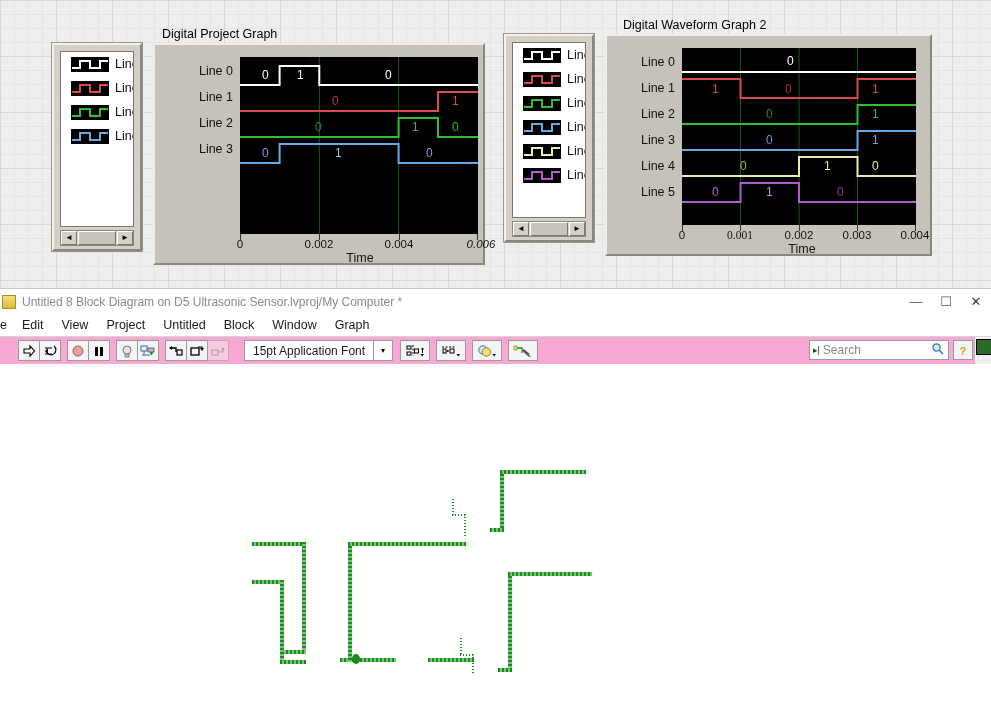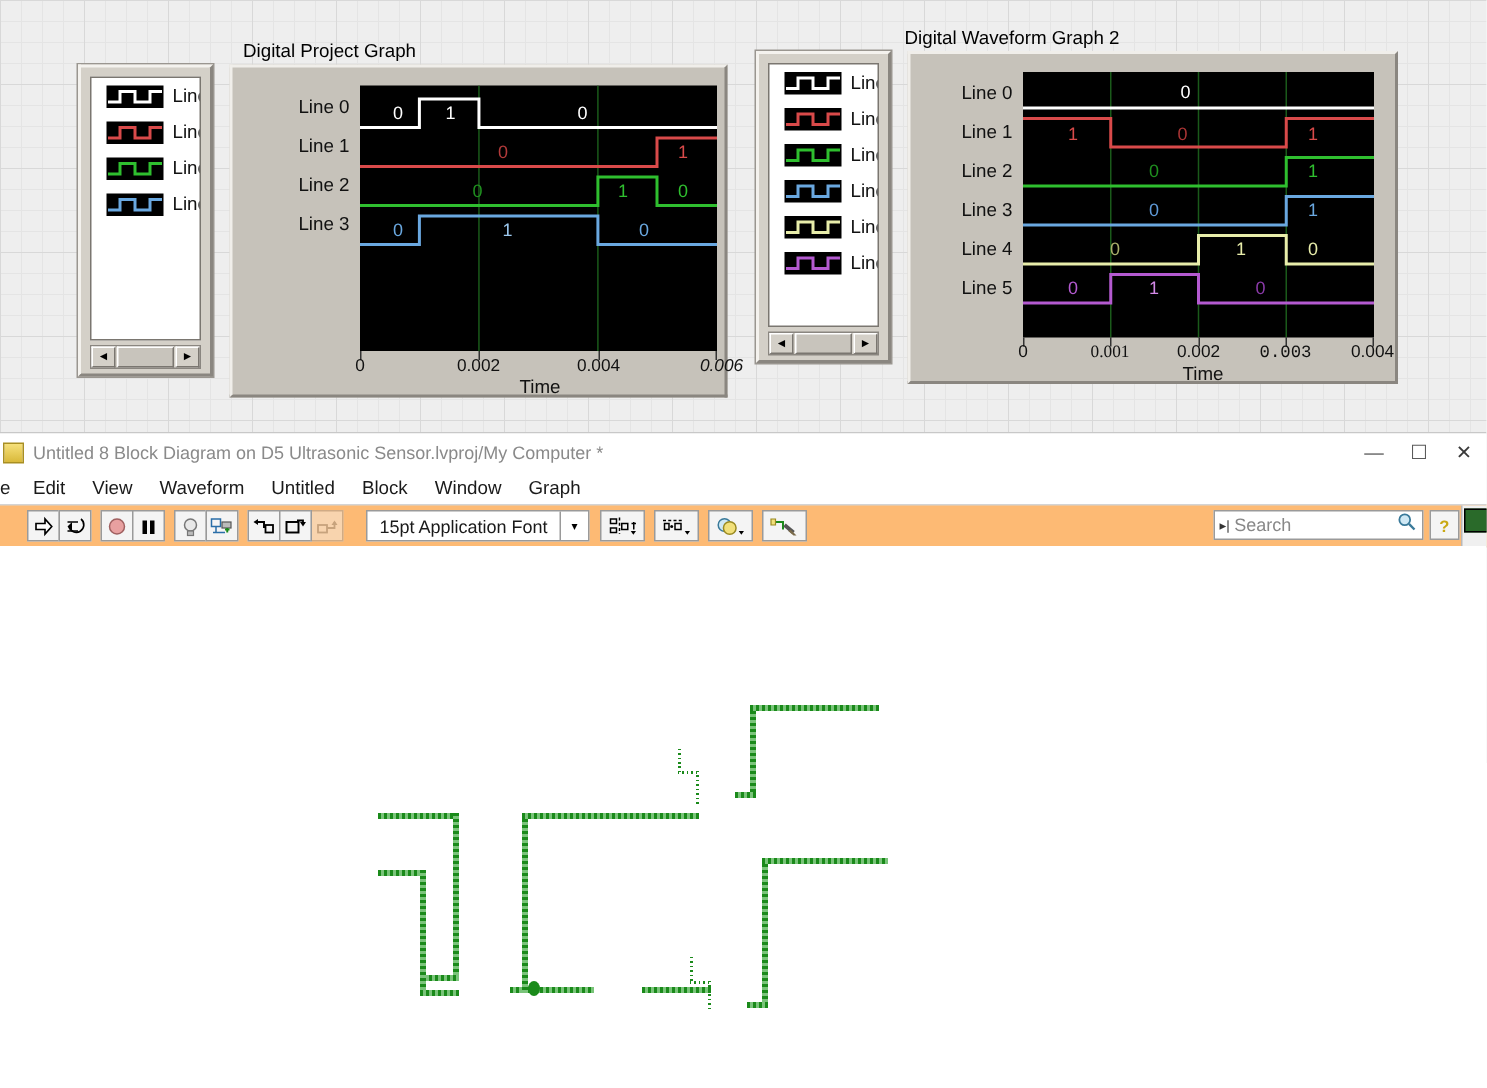--- a/index.html
+++ b/index.html
@@ -79,21 +79,21 @@
   }
   #title-text{font-size:12px;color:#8a8a8a;white-space:nowrap;}
   .win-btns{position:absolute;right:0;top:0;height:25px;display:flex;}
   .win-btn{width:30px;height:25px;display:flex;align-items:center;justify-content:center;
     font-size:13px;color:#5a5a5a;}
   .win-btn.close{color:#3a3a3a;}
   #menubar{height:22px;background:#fff;display:flex;align-items:center;padding-left:0px;}
   .menu-item{font-size:12.5px;color:#1a1a1a;padding:2px 9px;white-space:nowrap;}
   .menu-item.clipped{padding-left:0px;padding-right:6px;overflow:hidden;}
   #toolbar{
-    height:27px;background:#fdba74;border-top:1px solid #d4d4d4;border-bottom:1px solid #b8b8b8;
+    height:27px;background:#f9a8d4;border-top:1px solid #d4d4d4;border-bottom:1px solid #b8b8b8;
     display:flex;align-items:center;padding-left:18px;position:relative;
   }
   .tb-grp{display:flex;align-items:center;margin-right:7px;}
   .tb-btn{
     width:22px;height:21px;background:#f4f4f4;border:1px solid #9a9a9a;
     display:flex;align-items:center;justify-content:center;box-sizing:border-box;margin-right:-1px;
     position:relative;
   }
   .tb-sep{width:9px;}
   .font-box{
@@ -215,21 +215,21 @@
     <div class="xtick" style="left:65px;top:193px;width:40px;">0</div>
     <div class="xtick" style="left:139px;top:193px;width:50px;">0.002</div>
     <div class="xtick" style="left:219px;top:193px;width:50px;">0.004</div>
     <div class="xtick" style="left:301px;top:193px;width:50px;font-style:italic;">0.006</div>
     <div class="xaxis-title" style="left:110px;top:206px;width:190px;">Time</div>
   </div>
 </div>
 
 <div class="graph-panel" style="left:495px;top:0;width:440px;height:262px;">
 
-  <div class="gp-title" style="left:108px;top:18px;">Digital Waveform Graph 2</div>
+  <div class="gp-title" style="left:128px;top:18px;">Digital Waveform Graph 2</div>
 
   <div class="legend-box" style="left:9px;top:34px;width:90px;height:208px;">
     <div class="legend-inner">
       <div class="legend-row">
         <span class="legend-swatch">
           <svg width="38" height="15" viewBox="0 0 38 15">
               <polyline points="1,11 9,11 9,4 19,4 19,11 29,11 29,4 37,4" fill="none" stroke="#ffffff" stroke-width="2"></polyline>
             </svg>
         </span>
         <span class="legend-label">Line 0</span>
@@ -327,21 +327,21 @@
 
     <div class="tickmark" style="left:75px;top:189px;height:6px;"></div>
     <div class="tickmark" style="left:133px;top:189px;height:6px;"></div>
     <div class="tickmark" style="left:192px;top:189px;height:6px;"></div>
     <div class="tickmark" style="left:250px;top:189px;height:6px;"></div>
     <div class="tickmark" style="left:308px;top:189px;height:6px;"></div>
 
     <div class="xtick" style="left:55px;top:193px;width:40px;">0</div>
     <div class="xtick" style="left:108px;top:193px;width:50px;font-family:Liberation Serif, serif;">0.001</div>
     <div class="xtick" style="left:167px;top:193px;width:50px;">0.002</div>
-    <div class="xtick" style="left:225px;top:193px;width:50px;font-family:Liberation Mono, monospace;">0.003</div>
+    <div class="xtick" style="left:225px;top:193px;width:50px;">0.003</div>
     <div class="xtick" style="left:283px;top:193px;width:50px;">0.004</div>
     <div class="xaxis-title" style="left:100px;top:206px;width:190px;">Time</div>
   </div>
 </div>
 
 <div id="lv-window">
 
   <div id="titlebar">
     <div id="title-icon"></div>
     <div id="title-text">Untitled 8 Block Diagram on D5 Ultrasonic Sensor.lvproj/My Computer *</div>
@@ -349,21 +349,21 @@
       <div class="win-btn">—</div>
       <div class="win-btn">☐</div>
       <div class="win-btn close">✕</div>
     </div>
   </div>
 
   <div id="menubar">
     <div class="menu-item clipped">e</div>
     <div class="menu-item">Edit</div>
     <div class="menu-item">View</div>
-    <div class="menu-item">Waveform</div>
+    <div class="menu-item">Project</div>
     <div class="menu-item">Untitled</div>
     <div class="menu-item">Block</div>
     <div class="menu-item">Window</div>
     <div class="menu-item">Graph</div>
   </div>
 
   <div id="toolbar">
     <div class="tb-grp">
       <div class="tb-btn">
         <svg width="14" height="14" viewBox="0 0 14 14">

